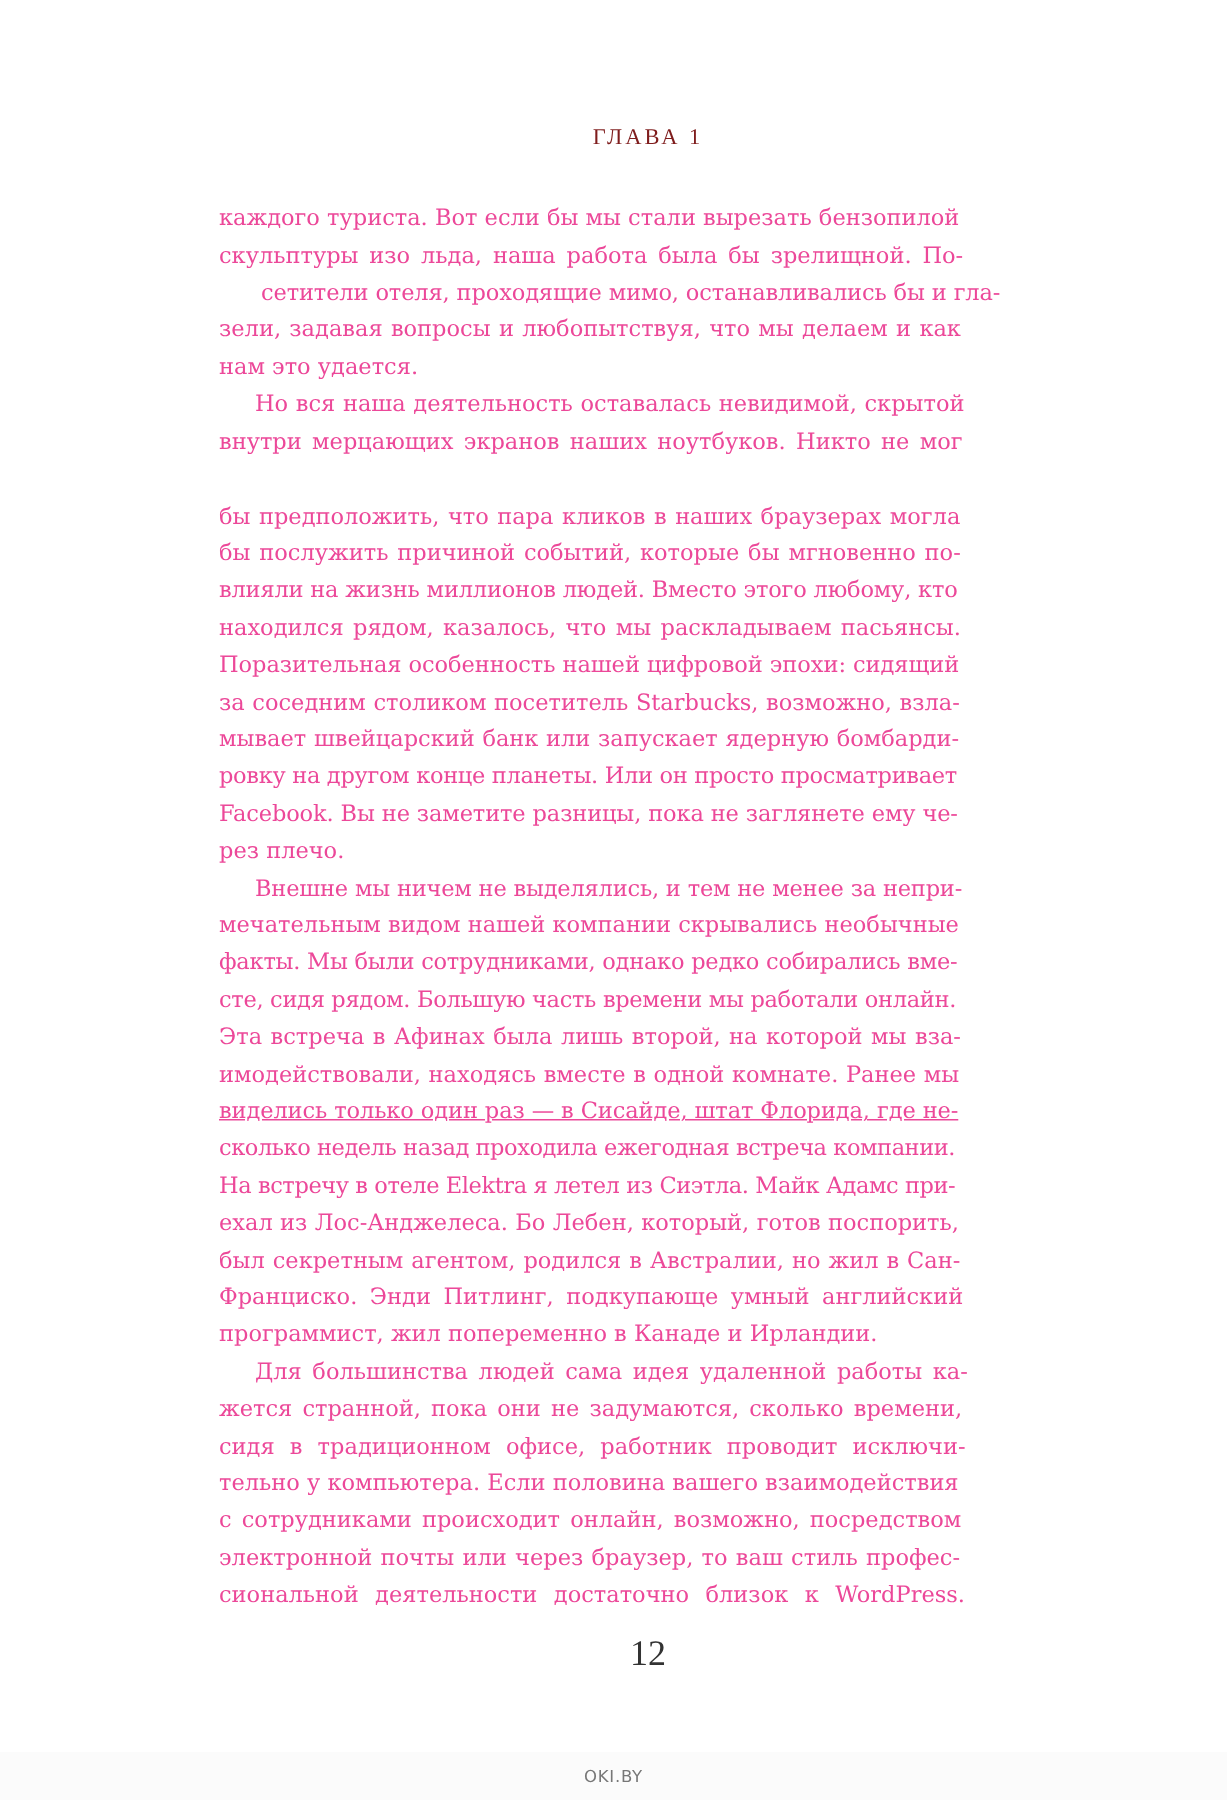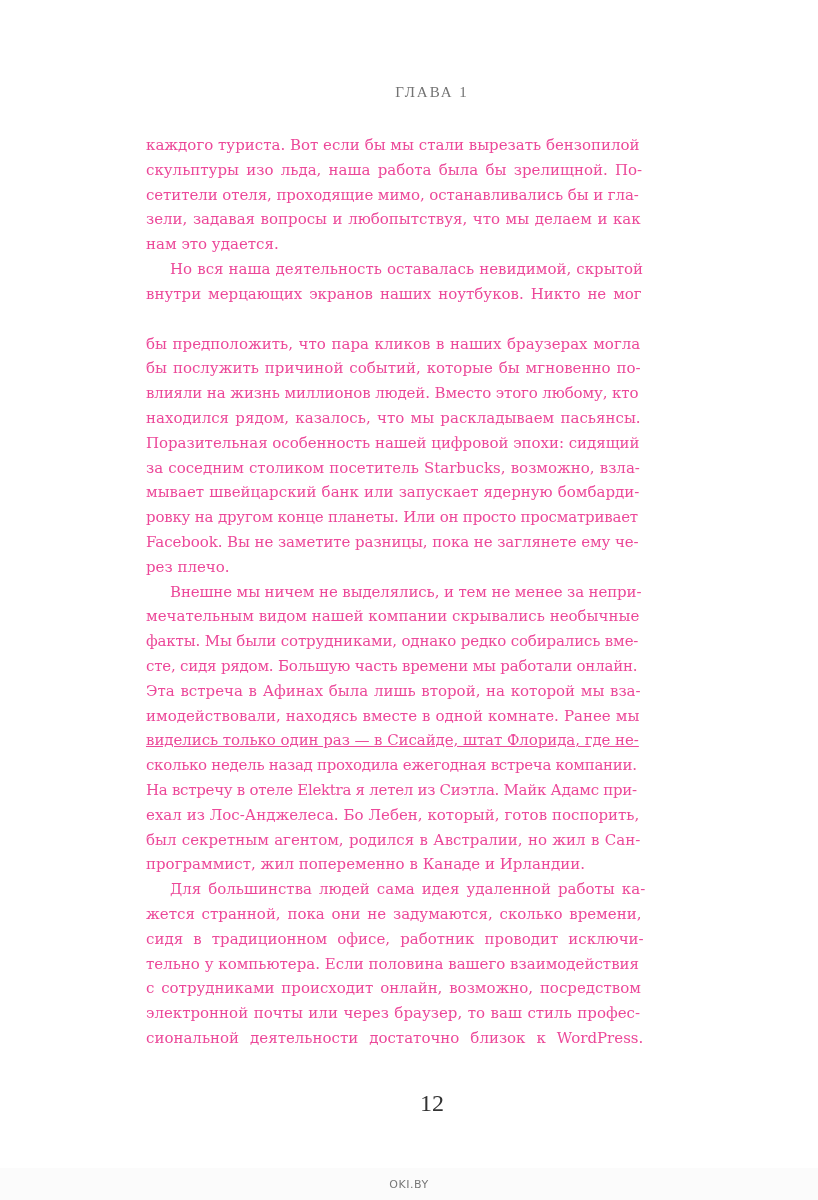--- a/index.html
+++ b/index.html
@@ -3,21 +3,21 @@
 <meta charset="utf-8">
 <style>
   html, body { margin: 0; padding: 0; }
   body {
     width: 818px; height: 1200px; background: #ffffff; position: relative; overflow: hidden;
     font-family: "DejaVu Serif", "Liberation Serif", serif; color: #2a2a2a;
   }
   .page { position: absolute; left: 0; top: 0; width: 818px; height: 1168px; background: #ffffff; }
   .running-head {
     position: absolute; left: 146px; width: 572px; top: 84px; text-align: center;
-    font-family: "Liberation Serif", serif; font-size: 15px; letter-spacing: 2px; color: #737373;
+    font-family: "Liberation Serif", serif; font-size: 15px; letter-spacing: 2px; color: #7f1d1d;
   }
   .body-text {
     position: absolute; left: 146px; top: 133px; width: 572px;
     font-size: 15px; line-height: 24.8px; color: #ec4899;
   }
   .line { display: block; white-space: nowrap; text-align-last: justify; text-align: justify; height: 24.8px; }
   .line.last { text-align-last: left; }
   .line.indent { padding-left: 24px; }
   .folio {
     position: absolute; left: 146px; width: 572px; top: 1078px; text-align: center;
@@ -33,21 +33,21 @@
 </style>
 </head>
 <body>
 
 <div class="page">
   <div class="running-head">ГЛАВА 1</div>
   <div class="body-text" id="body-text">
       <div>
         <span class="line" style="display: block; text-align-last: auto; text-align: left; width: auto; word-spacing: 0px;">каждого туриста. Вот если бы мы стали вырезать бензопилой</span>
         <span class="line" style="display: block; text-align-last: auto; text-align: left; width: auto; word-spacing: 2.5px;">скульптуры изо льда, наша работа была бы зрелищной. По-</span>
-        <span class="line" style="display: block; text-align-last: auto; text-align: left; width: auto; letter-spacing: -0.086px;">сетители отеля, проходящие мимо, останавливались бы и гла-</span>
+        <span class="line" style="display: block; text-align-last: auto; text-align: left; width: auto; letter-spacing: -0.086px; margin-left: 28px;">сетители отеля, проходящие мимо, останавливались бы и гла-</span>
         <span class="line" style="display: block; text-align-last: auto; text-align: left; width: auto; word-spacing: 0.778px;">зели, задавая вопросы и любопытствуя, что мы делаем и как</span>
         <span class="line last" style="display: block; text-align-last: auto; text-align: left; width: auto;">нам это удается.</span>
       </div>
       <div>
         <span class="line indent" style="display: block; text-align-last: auto; text-align: left; width: auto; word-spacing: 0.333px;">Но вся наша деятельность оставалась невидимой, скрытой</span>
         <span class="line" style="display: block; text-align-last: auto; text-align: left; width: auto; word-spacing: 2.143px;">внутри мерцающих экранов наших ноутбуков. Никто не мог</span>
         <span class="line" style="display: block; text-align-last: auto; text-align: left; width: auto; word-spacing: 0.875px; margin-top: 25px;">бы предположить, что пара кликов в наших браузерах могла</span>
         <span class="line" style="display: block; text-align-last: auto; text-align: left; width: auto; word-spacing: 1.143px;">бы послужить причиной событий, которые бы мгновенно по-</span>
         <span class="line" style="display: block; text-align-last: auto; text-align: left; width: auto; letter-spacing: -0.123px;">влияли на жизнь миллионов людей. Вместо этого любому, кто</span>
         <span class="line" style="display: block; text-align-last: auto; text-align: left; width: auto; word-spacing: 1.5px;">находился рядом, казалось, что мы раскладываем пасьянсы.</span>
@@ -63,20 +63,21 @@
         <span class="line" style="display: block; text-align-last: auto; text-align: left; width: auto; word-spacing: 0px;">мечательным видом нашей компании скрывались необычные</span>
         <span class="line" style="display: block; text-align-last: auto; text-align: left; width: auto; letter-spacing: -0.158px;">факты. Мы были сотрудниками, однако редко собирались вме-</span>
         <span class="line" style="display: block; text-align-last: auto; text-align: left; width: auto; letter-spacing: -0.207px;">сте, сидя рядом. Большую часть времени мы работали онлайн.</span>
         <span class="line" style="display: block; text-align-last: auto; text-align: left; width: auto; word-spacing: 0.9px;">Эта встреча в Афинах была лишь второй, на которой мы вза-</span>
         <span class="line" style="display: block; text-align-last: auto; text-align: left; width: auto; word-spacing: 0.286px;">имодействовали, находясь вместе в одной комнате. Ранее мы</span>
         <span class="line" style="display: block; text-align-last: auto; text-align: left; width: auto; letter-spacing: -0.068px; text-decoration: underline;">виделись только один раз — в Сисайде, штат Флорида, где не-</span>
         <span class="line" style="display: block; text-align-last: auto; text-align: left; width: auto; letter-spacing: -0.293px;">сколько недель назад проходила ежегодная встреча компании.</span>
         <span class="line" style="display: block; text-align-last: auto; text-align: left; width: auto; letter-spacing: -0.279px;">На встречу в отеле Elektra я летел из Сиэтла. Майк Адамс при-</span>
         <span class="line" style="display: block; text-align-last: auto; text-align: left; width: auto; word-spacing: 0.143px;">ехал из Лос-Анджелеса. Бо Лебен, который, готов поспорить,</span>
         <span class="line" style="display: block; text-align-last: auto; text-align: left; width: auto; word-spacing: 0.556px;">был секретным агентом, родился в Австралии, но жил в Сан-</span>
+        <span class="line" style="display: block; text-align-last: auto; text-align: left; width: auto; word-spacing: 3.6px;">Франциско. Энди Питлинг, подкупающе умный английский</span>
         <span class="line last" style="display: block; text-align-last: auto; text-align: left; width: auto;">программист, жил попеременно в Канаде и Ирландии.</span>
       </div>
       <div>
         <span class="line indent" style="display: block; text-align-last: auto; text-align: left; width: auto; word-spacing: 2.286px;">Для большинства людей сама идея удаленной работы ка-</span>
         <span class="line" style="display: block; text-align-last: auto; text-align: left; width: auto; word-spacing: 2px;">жется странной, пока они не задумаются, сколько времени,</span>
         <span class="line" style="display: block; text-align-last: auto; text-align: left; width: auto; word-spacing: 5.333px;">сидя в традиционном офисе, работник проводит исключи-</span>
         <span class="line" style="display: block; text-align-last: auto; text-align: left; width: auto; word-spacing: 0px;">тельно у компьютера. Если половина вашего взаимодействия</span>
         <span class="line" style="display: block; text-align-last: auto; text-align: left; width: auto; word-spacing: 2px;">с сотрудниками происходит онлайн, возможно, посредством</span>
         <span class="line" style="display: block; text-align-last: auto; text-align: left; width: auto; word-spacing: 0.75px;">электронной почты или через браузер, то ваш стиль профес-</span>
         <span class="line" style="display: block; text-align-last: auto; text-align: left; width: auto; word-spacing: 6.2px;">сиональной деятельности достаточно близок к WordPress.</span>

